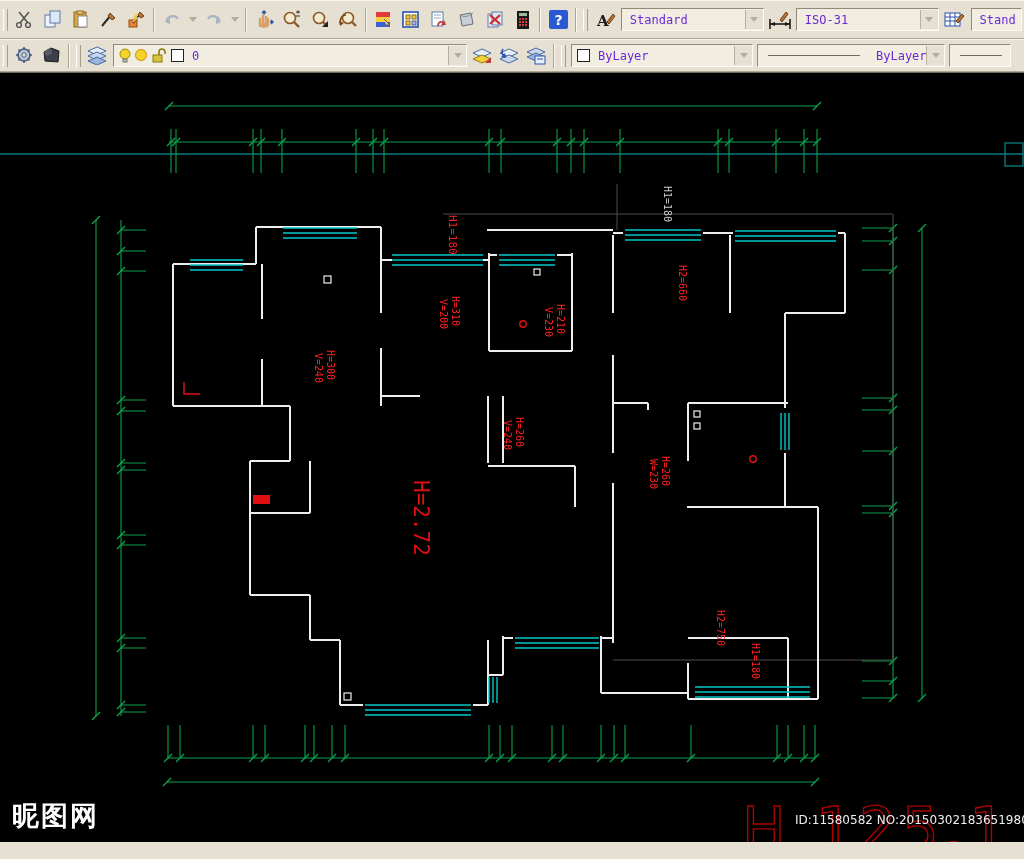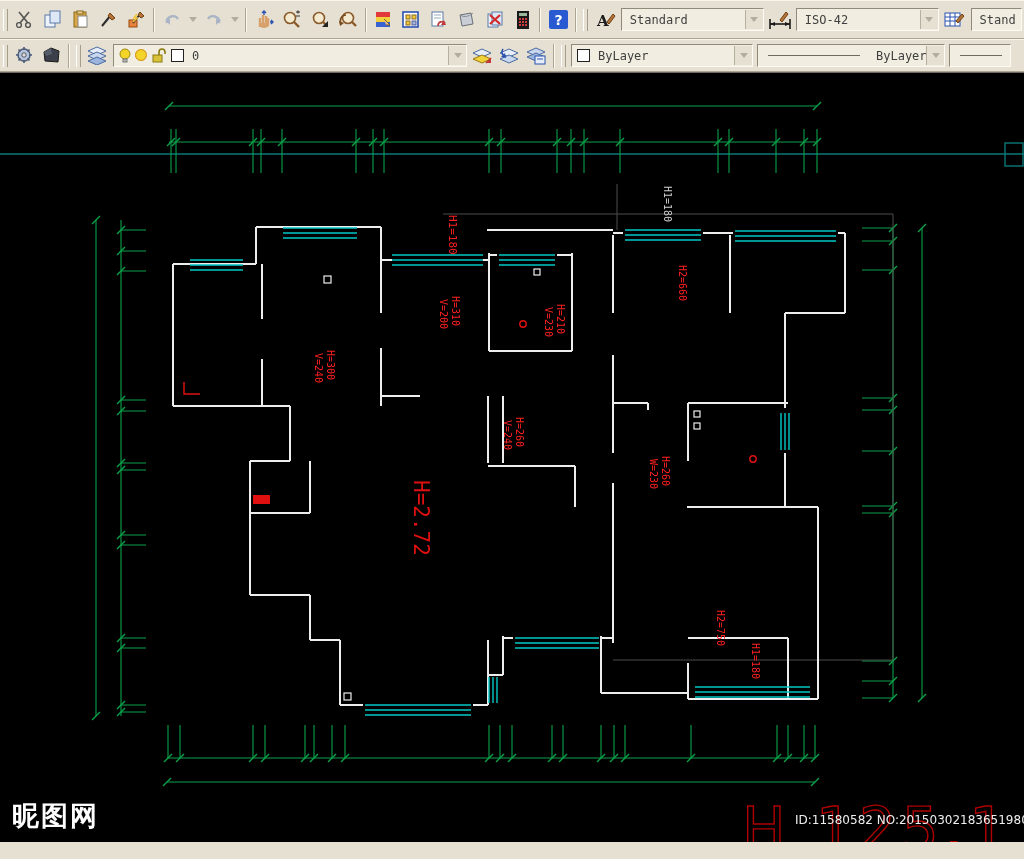--- a/index.html
+++ b/index.html
@@ -16,21 +16,21 @@
   .row2{height:31px;}
   .grip{width:3px;height:22px;border-left:1px solid #fff;border-right:1px solid #a39d8a;margin:0 3px;}
   .sep{width:1px;height:24px;background:#aba592;border-right:1px solid #fbf8ef;margin:0 3px;}
   .tb{width:27px;height:27px;border:1px solid transparent;background:transparent;
       display:flex;align-items:center;justify-content:center;padding:0;margin:0 1px;}
   .tb.small{width:13px;}
   .tb2{width:25px;height:24px;}
   .combo{display:flex;align-items:center;height:21px;background:#f1eee1;
          border:1px solid;border-color:#8f8a79 #fdfbf4 #fdfbf4 #8f8a79;
          font-family:"DejaVu Sans Mono","Liberation Mono",monospace;
-         font-size:12px;color:#404040;margin:0 2px;overflow:hidden;white-space:nowrap;}
+         font-size:12px;color:#6d28d9;margin:0 2px;overflow:hidden;white-space:nowrap;}
   .combo .cval{flex:1;padding-left:8px;overflow:hidden;}
   .drop{width:17px;height:19px;background:#e5e0d1;border-left:1px solid #b5b09d;
         display:flex;align-items:center;justify-content:center;}
   .tri{width:0;height:0;border-left:4px solid transparent;border-right:4px solid transparent;
        border-top:5px solid #b2ad9c;}
   .sw{width:11px;height:11px;background:#fff;border:1px solid #222;margin-left:5px;}
   .ltline{display:inline-block;width:92px;height:1px;background:#6e6a5d;margin:0 8px 0 10px;}
   
   .canvas{position:relative;width:1024px;height:769px;background:#000;
           border-top:1px solid #6f6a5d;}
@@ -227,21 +227,21 @@
       <svg width="24" height="20">
         <line x1="2" y1="14" x2="22" y2="14" stroke="#1a1a1a" stroke-width="1.6"></line>
         <line x1="2" y1="9" x2="2" y2="19" stroke="#1a1a1a" stroke-width="1.6"></line>
         <line x1="22" y1="9" x2="22" y2="19" stroke="#1a1a1a" stroke-width="1.6"></line>
         <polygon points="2,14 7,12 7,16" fill="#1a1a1a"></polygon>
         <polygon points="22,14 17,12 17,16" fill="#1a1a1a"></polygon>
         <polygon points="12,10 18,2 20,4 14,12" fill="#b57437" stroke="#6e4014"></polygon>
       </svg>
     </button>
     <div class="combo" style="width:148px">
-      <span class="cval">ISO-42</span>
+      <span class="cval">ISO-31</span>
       <span class="drop">
           <span class="tri"></span>
         </span>
     </div>
 
     <button class="tb">
       <svg width="21" height="20">
         <rect x="1" y="3" width="15" height="13" fill="#fff" stroke="#2a52b0"></rect>
         <path d="M1,7 H16 M1,11 H16 M6,3 V16 M11,3 V16" stroke="#2a52b0"></path>
         <polygon points="12,11 18,4 20,6 14,13" fill="#b57437" stroke="#6e4014"></polygon>

